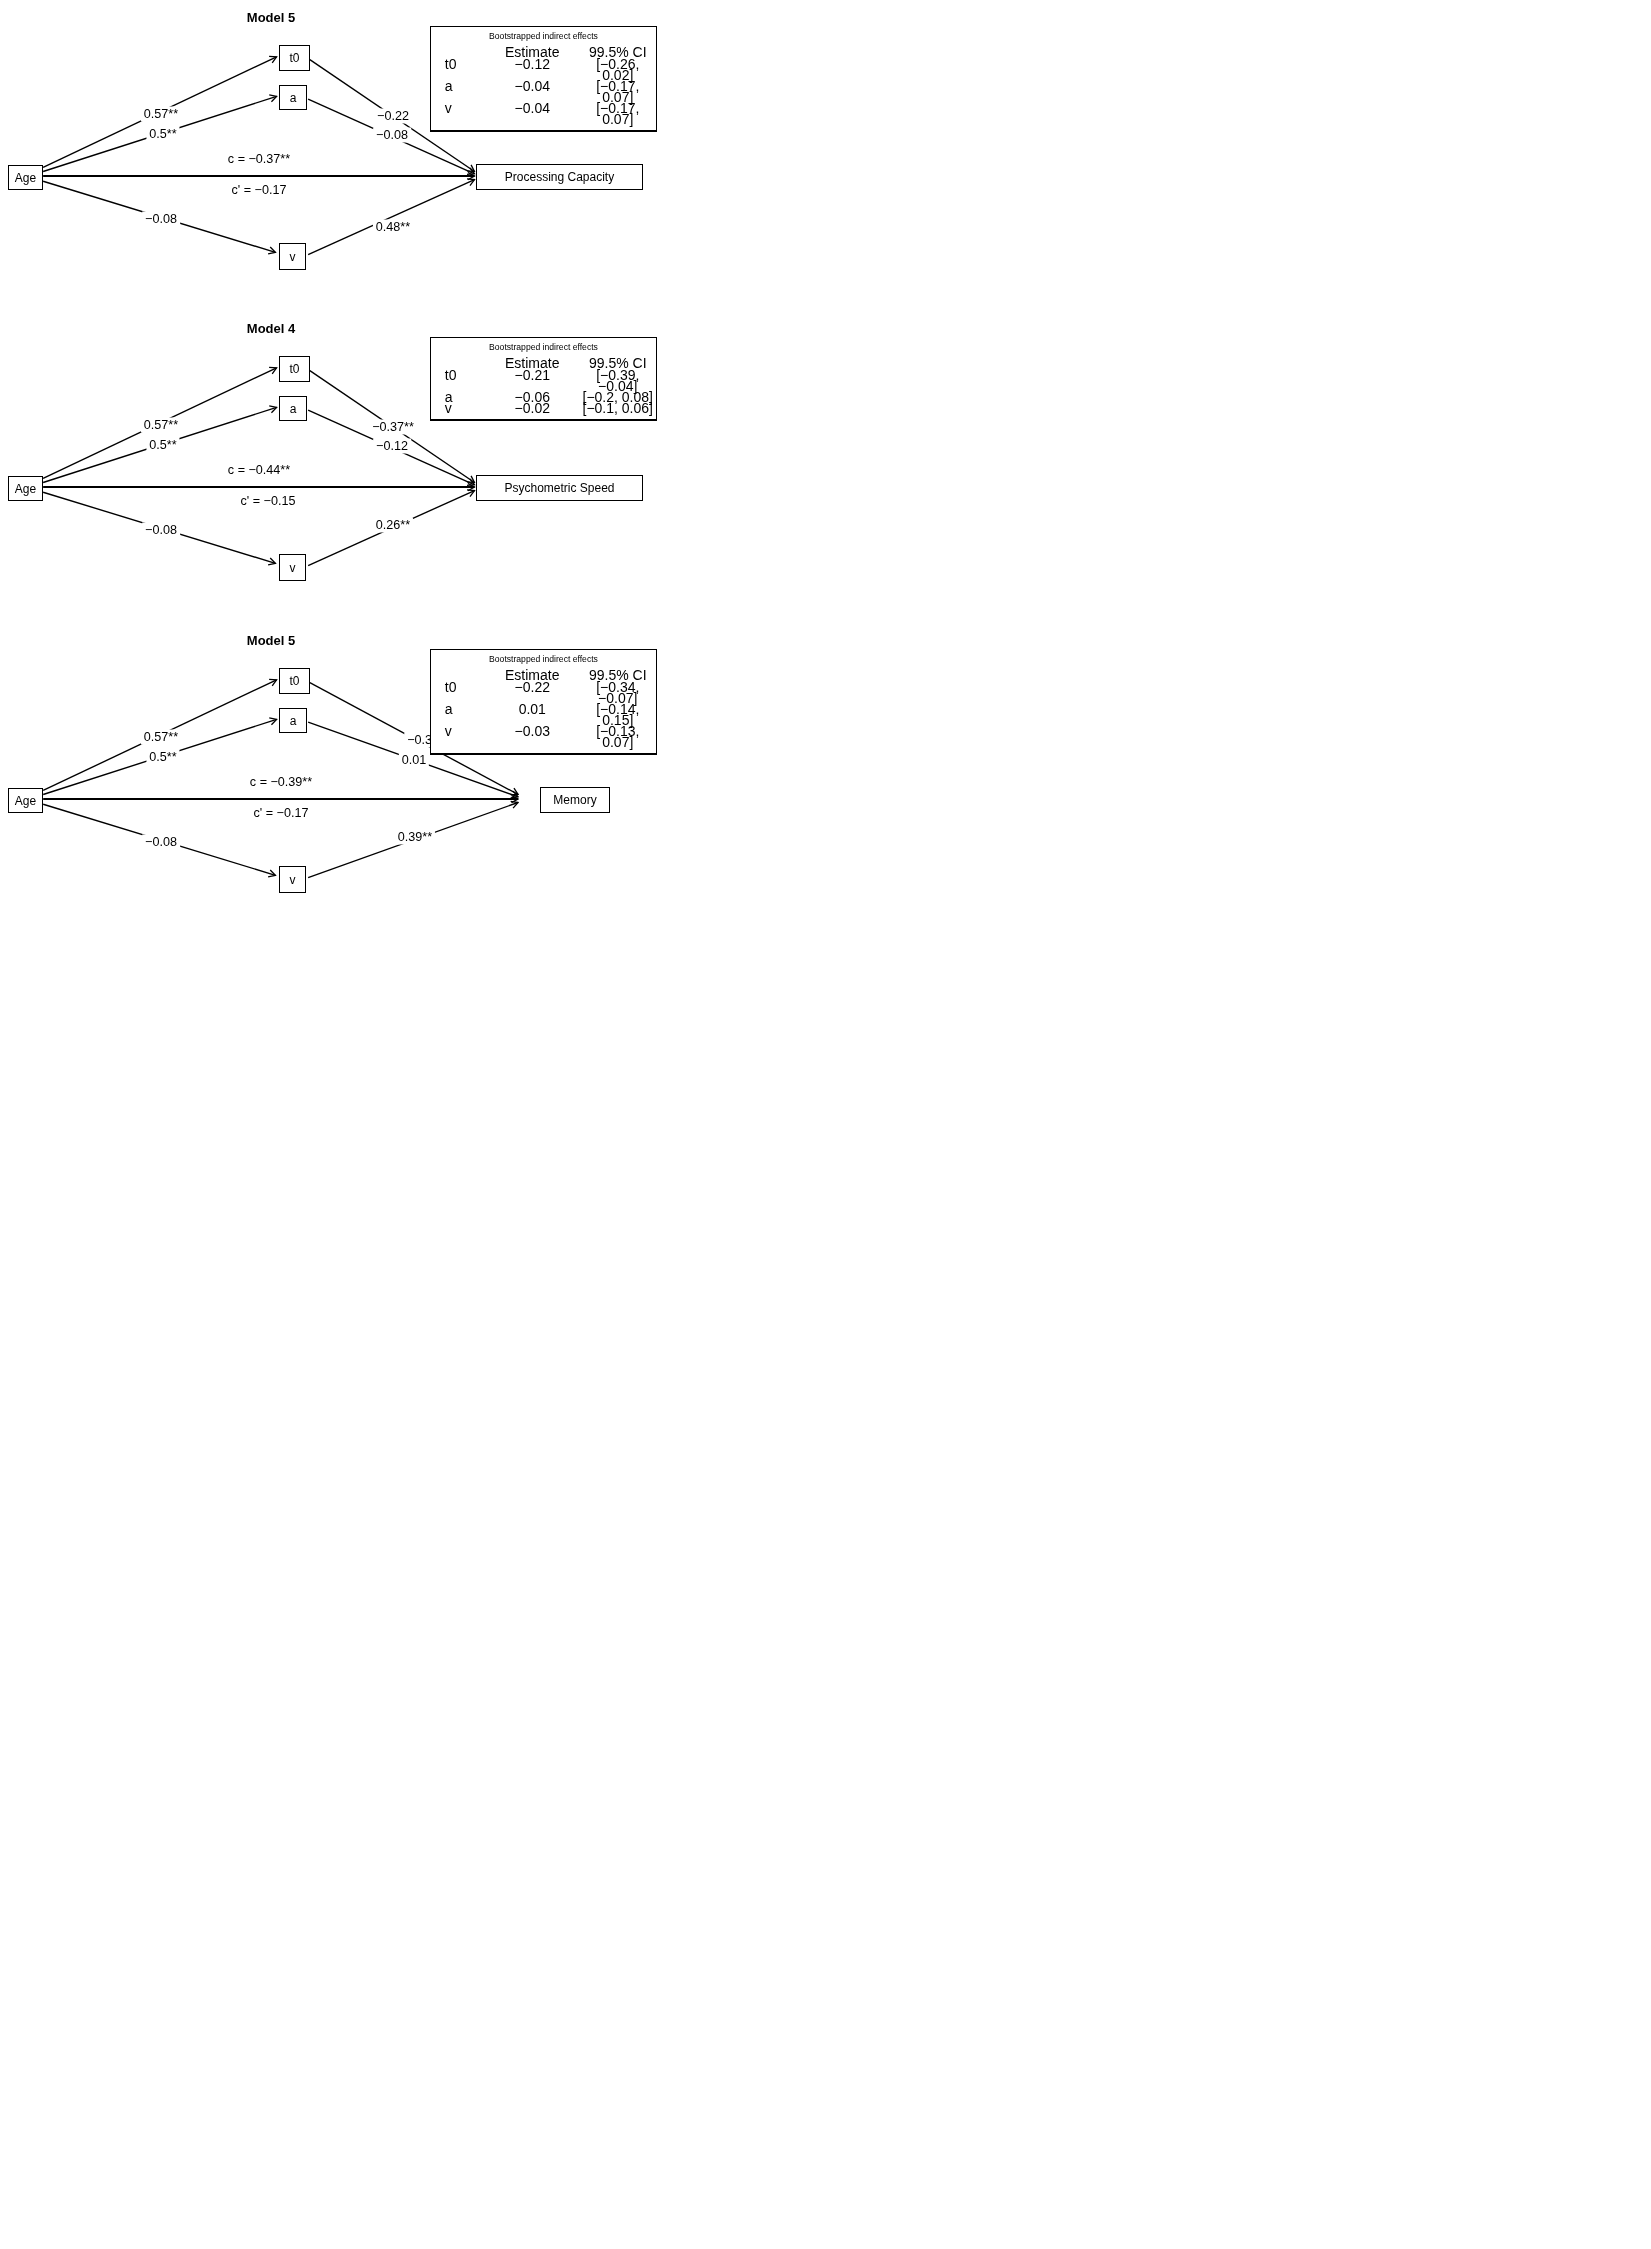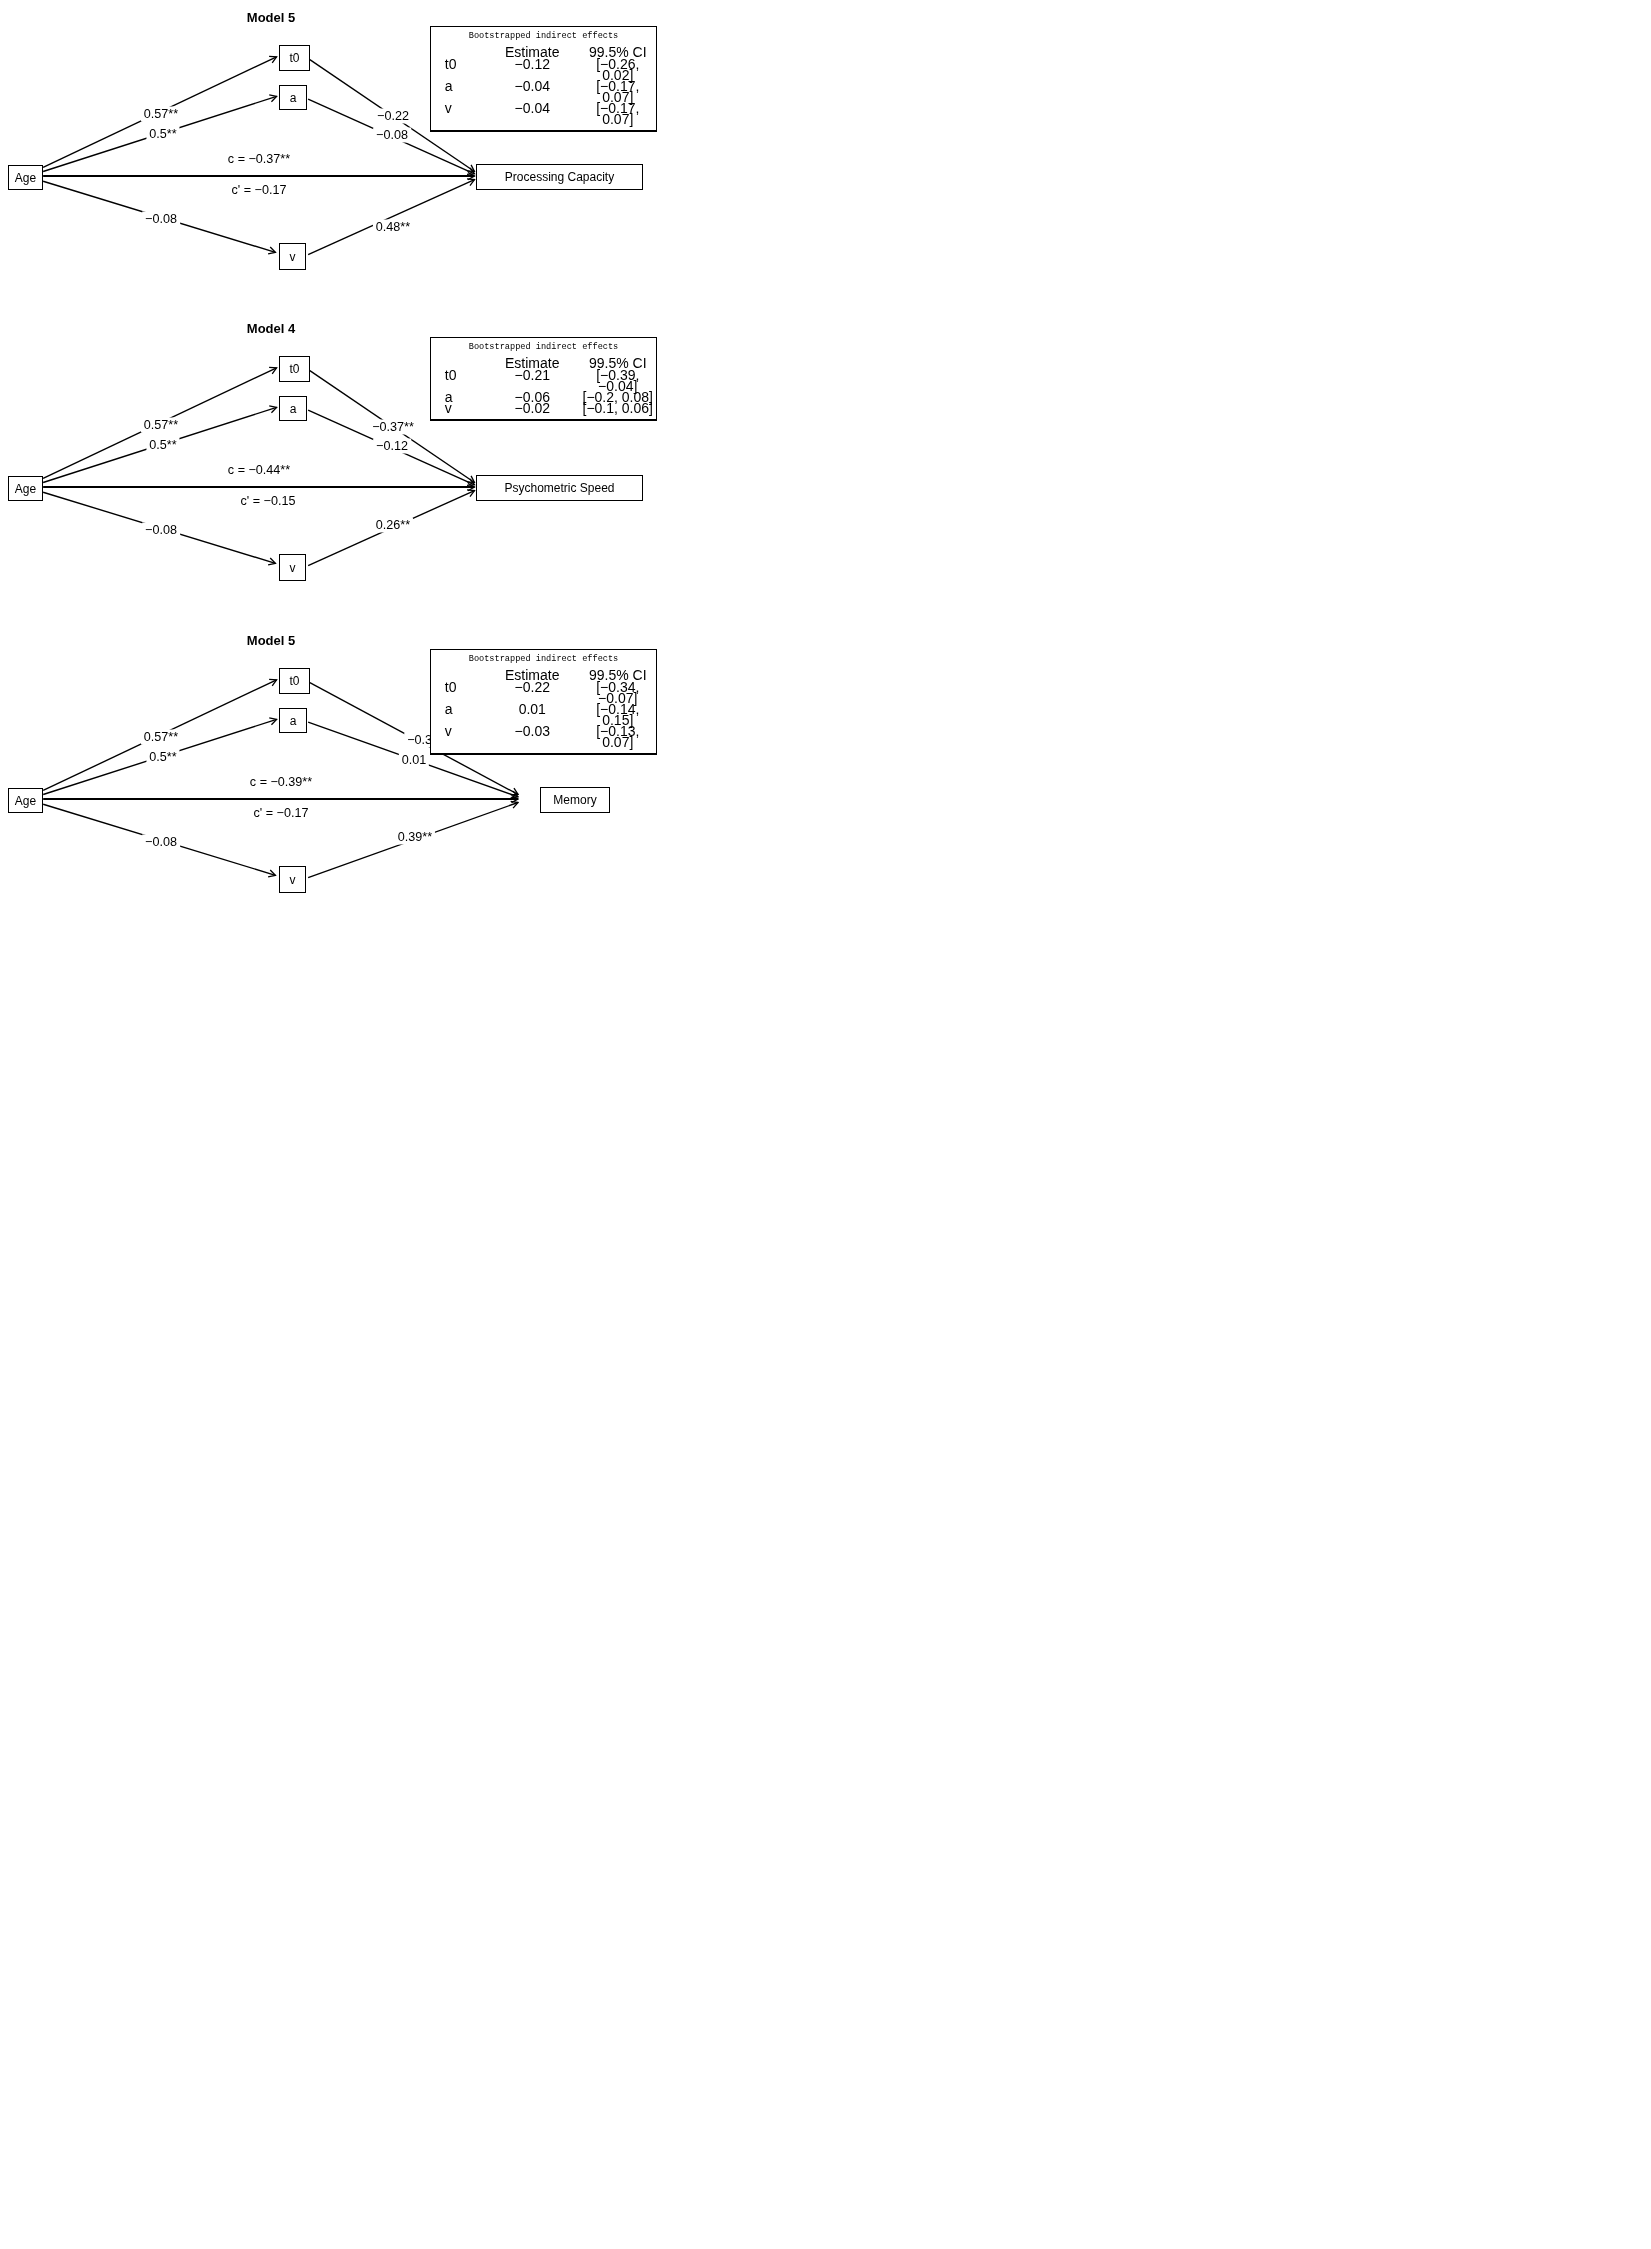--- a/index.html
+++ b/index.html
@@ -3,21 +3,21 @@
 <meta charset="utf-8">
 <style>
   html,body{margin:0;padding:0;background:#ffffff;}
   body{width:661px;height:900px;position:relative;font-family:"Liberation Sans",sans-serif;color:#000;}
   .panel{position:absolute;left:0;width:661px;}
   .panel svg{position:absolute;left:0;top:0;}
   .ptitle{position:absolute;transform:translateX(-50%);font-weight:bold;font-size:13px;white-space:nowrap;}
   .node{position:absolute;border:1.4px solid #000;background:#fff;display:flex;align-items:center;justify-content:center;font-size:12px;white-space:nowrap;}
   .plabel{position:absolute;transform:translate(-50%,-50%);background:#fff;padding:0 2.9px;font-size:12.6px;white-space:nowrap;line-height:15px;}
   .btable{position:absolute;left:430px;top:26px;width:227px;border:1.4px solid #000;border-bottom-width:2.9px;background:#fff;padding:3.4px 0 5.7px;box-sizing:border-box;}
-  .btable .ttl{text-align:center;font-size:8.6px;margin:1.1px 0 5.7px;font-family:Liberation Mono, monospace;}
+  .btable .ttl{text-align:center;font-size:8.6px;margin:1.1px 0 5.7px;}
   .brow{display:grid;grid-template-columns:24% 42% 34%;font-size:14px;line-height:11px;}
   .brow.hdr{margin-bottom:0.6px;}
   .brow .lbl{padding-left:13.8px;text-align:left;}
   .brow .est,.brow .ci{text-align:center;}
 </style>
 </head>
 <body>
 
 <div class="panel" style="top:0;height:311px;">
   <svg width="661" height="300" viewBox="0 0 1152 523">

